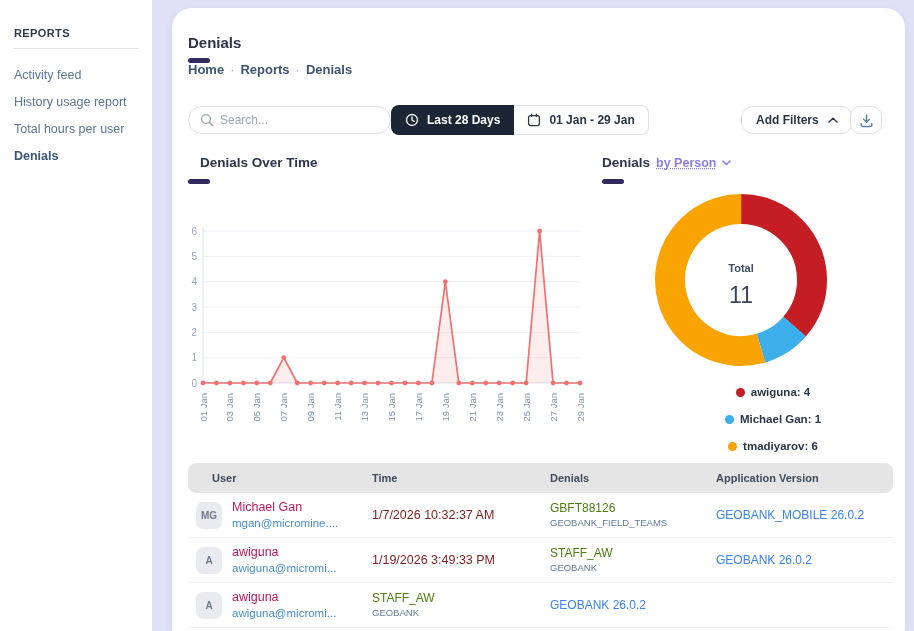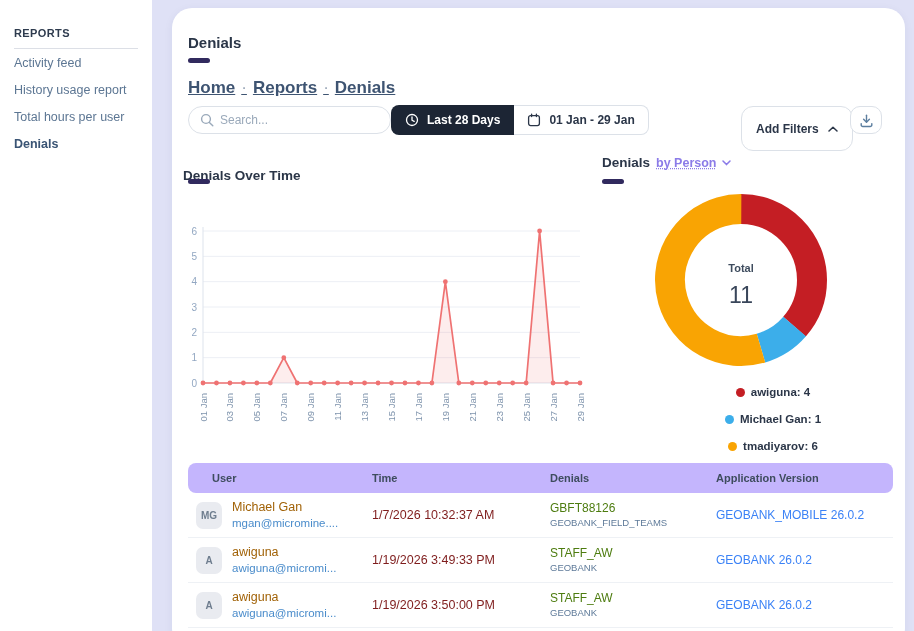--- a/index.html
+++ b/index.html
@@ -4,81 +4,81 @@
 <style>
   * { box-sizing: border-box; margin: 0; padding: 0; }
   html, body { width: 914px; height: 631px; overflow: hidden; }
   body { font-family: "Liberation Sans", sans-serif; background: #ffffff; }
   .app { position: relative; width: 914px; height: 631px; background: #DFE1F6; }
 
   
   .sidebar { position: absolute; left: 0; top: 0; width: 152px; height: 100%; background: #ffffff; z-index: 2; }
   .sb-title { margin: 27px 14px 0; font-size: 11px; font-weight: 700; letter-spacing: 0.4px; color: #2E3B4E; }
   .sb-divider { margin: 9px 14px 0; border-top: 1px solid #DCDFE6; }
-  .sb-items { }
+  .sb-items { margin-top: 12px; }
   .sb-item { padding: 6.5px 14px; font-size: 12.5px; color: #5C7693; cursor: pointer; white-space: nowrap; }
   .sb-item.active { color: #3A5474; font-weight: 700; }
 
   
   .card { position: absolute; left: 172px; top: 8px; width: 733px; height: 640px; background: #fff;
           border-radius: 20px; box-shadow: 0 2px 10px rgba(40,45,80,0.06); }
   .page-title { position: absolute; left: 16px; top: 26px; font-size: 15px; font-weight: 700; color: #2B3648; }
   .accent { position: absolute; width: 22px; height: 5px; border-radius: 3px; background: #312A5E; }
   .accent.a-title { left: 16px; top: 50px; }
   .accent.a-left  { left: 16px; top: 171px; }
   .accent.a-right { left: 430px; top: 171px; }
-  .breadcrumb { position: absolute; left: 16px; top: 70px; font-size: 17px; font-weight: 600; color: #3E5472; text-decoration: underline; }
+  .breadcrumb { position: absolute; left: 16px; top: 54px; font-size: 13px; font-weight: 600; color: #3E5472; }
   .crumb { cursor: pointer; }
   .crumb-sep { color: #9AA7B8; margin: 0 6px; font-weight: 400; }
 
   
   .toolbar { position: absolute; left: 16px; top: 97px; width: 701px; height: 30px; }
   .search-box { position: absolute; left: 0; top: 1px; width: 203px; height: 28px; background: #fff;
                 border: 1px solid #DCE1E8; border-radius: 14px; display: flex; align-items: center; gap: 6px; padding: 0 11px; }
   .search-box input { border: none; outline: none; width: 100%; font-size: 12px; color: #2B3648; background: transparent;
                       font-family: "Liberation Sans", sans-serif; }
   .search-box input::placeholder { color: #9AA9BA; }
   .segmented { position: absolute; left: 203px; top: 0; height: 30px; display: flex; }
   .seg-dark { background: #1C2534; color: #fff; font-size: 12px; font-weight: 700; display: flex; align-items: center;
               gap: 8px; padding: 0 14px; border-radius: 8px 0 0 8px; cursor: pointer; }
   .seg-light { background: #fff; border: 1px solid #DCE1E8; border-left: none; color: #2B3648; font-size: 12px; font-weight: 600;
                display: flex; align-items: center; gap: 8px; padding: 0 13px; border-radius: 0 8px 8px 0; cursor: pointer; }
-  .filters-btn { position: absolute; left: 553px; top: 1px; height: 45px; display: flex; align-items: center; gap: 9px;
+  .filters-btn { position: absolute; left: 553px; top: 1px; height: 28px; display: flex; align-items: center; gap: 9px;
                  padding: 0 14px; background: #fff; border: 1px solid #DCE1E8; border-radius: 12px; font-size: 12px;
                  font-weight: 600; color: #2B3648; cursor: pointer; }
   .download-btn { position: absolute; left: 662px; top: 1px; width: 32px; height: 28px; background: #fff;
                   border: 1px solid #DCE1E8; border-radius: 10px; display: flex; align-items: center; justify-content: center; cursor: pointer; }
 
   
   .chart-title { position: absolute; top: 147px; font-size: 13.5px; font-weight: 700; color: #2B3648; }
-  .chart-title.left { left: 11px; margin-top: 13px; }
+  .chart-title.left { left: 28px; }
   .chart-title.right { left: 430px; display: flex; align-items: center; gap: 6px; }
   .by-link { color: #8B7BE8; font-size: 12.5px; font-weight: 600; text-decoration: underline dotted; cursor: pointer; }
 
   
   #line-chart { position: absolute; left: 16px; top: 214px; }
   #donut-chart { position: absolute; left: 450px; top: 182px; }
   .donut-center-label { font-size: 11px; font-weight: 600; fill: #3E4C5E; }
   .donut-center-value { font-size: 23px; font-weight: 500; fill: #39465A; }
   .donut-legend { position: absolute; left: 456px; top: 378px; width: 290px; display: flex; justify-content: center;
                   gap: 15px; align-items: center; flex-direction: column; }
   .legend-item { display: flex; align-items: center; gap: 6px; font-size: 11.5px; font-weight: 600; color: #2B3648; }
   .legend-dot { width: 9px; height: 9px; border-radius: 50%; flex: 0 0 auto; }
 
   
   .table { position: absolute; left: 16px; top: 455px; width: 705px; }
   .t-head { display: grid; grid-template-columns: 176px 178px 166px 1fr; align-items: center; height: 30px;
-            background: #c4b5fd; border-radius: 8px; padding-left: 8px; font-size: 11px; font-weight: 700; color: #3E4C5E; }
+            background: #e5e5e5; border-radius: 8px; padding-left: 8px; font-size: 11px; font-weight: 700; color: #3E4C5E; }
   .t-head .th-user { margin-left: 16px; }
   .t-row { display: grid; grid-template-columns: 176px 178px 166px 1fr; align-items: center; height: 45px;
            border-bottom: 1px solid #EEF1F5; padding-left: 8px; }
   .user-cell { display: flex; align-items: center; gap: 10px; }
   .avatar { width: 26px; height: 27px; border-radius: 7px; background: #E9EBF0; color: #6E7D8E; font-size: 10px;
             font-weight: 700; display: flex; align-items: center; justify-content: center; }
-  .u-name { font-size: 12.5px; color: #a16207; line-height: 1.25; }
+  .u-name { font-size: 12.5px; color: #be185d; line-height: 1.25; }
   .u-email { font-size: 11.5px; color: #4A8CCB; line-height: 1.25; cursor: pointer; }
   .cell-date { font-size: 12.5px; color: #7f1d1d; }
   .lic-main { font-size: 12px; color: #4d7c0f; line-height: 1.3; cursor: pointer; }
   .lic-sub { font-size: 9.5px; color: #5E7A99; line-height: 1.3; }
   .cell-ver { font-size: 12px; color: #3b82f6; }
 </style>
 </head>
 <body>
 
 <div class="app">
@@ -292,21 +292,20 @@
     <div class="cell-ver">GEOBANK 26.0.2</div>
   </div>
             <div class="t-row">
     <div class="user-cell">
       <div class="avatar">A</div>
       <div>
         <div class="u-name">awiguna</div>
         <div class="u-email">awiguna@micromi...</div>
       </div>
     </div>
-    <div class="cell-date">1/19/2026 3:50:00 PM</div>
     <div>
       <div class="lic-main">STAFF_AW</div>
       <div class="lic-sub">GEOBANK</div>
     </div>
     <div class="cell-ver">GEOBANK 26.0.2</div>
   </div>
           </div>
       </div>
 
     </div>

